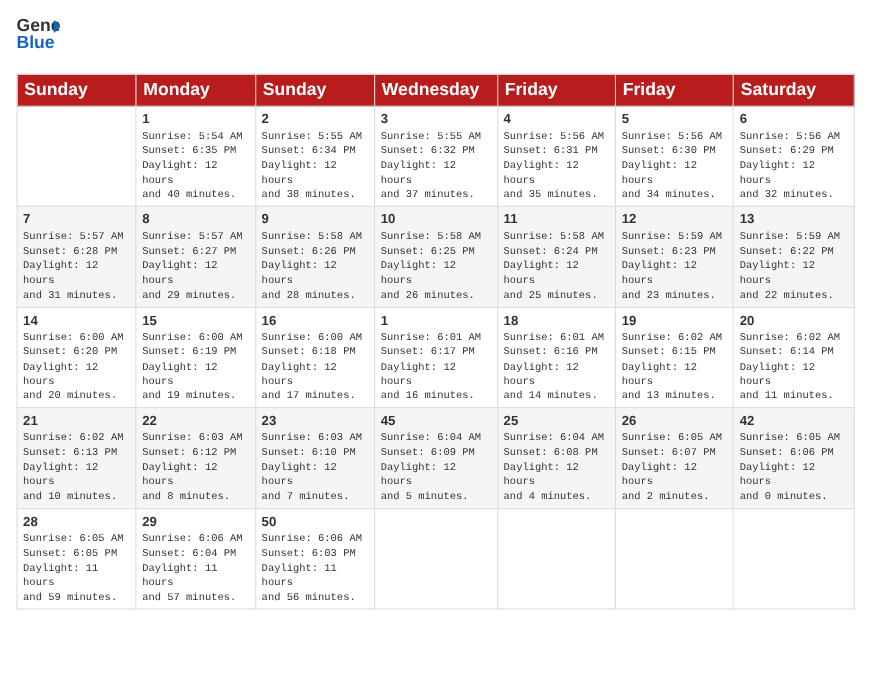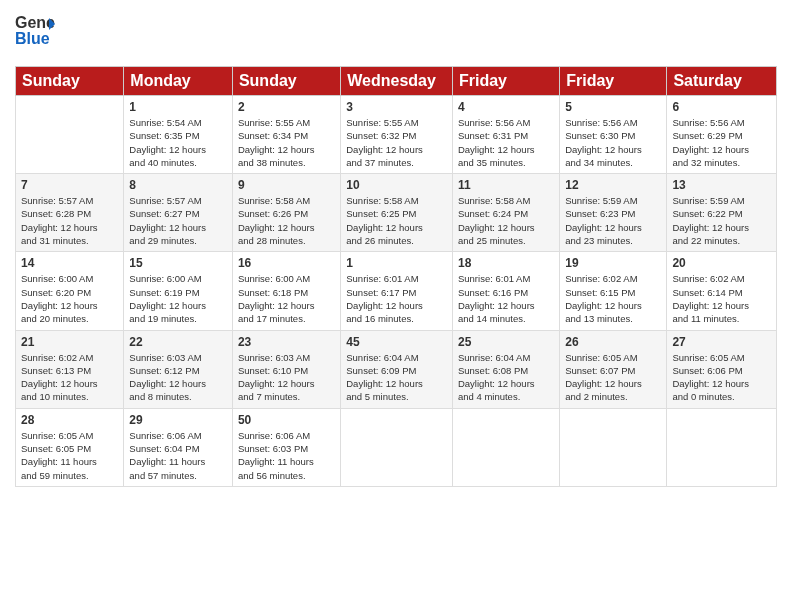--- a/index.html
+++ b/index.html
@@ -66,20 +66,21 @@
       font-size: 12px;
       font-weight: bold;
       color: #333;
       display: block;
       margin-bottom: 2px;
     }
     .day-info {
       font-size: 9.5px;
       color: #333;
       line-height: 1.4;
+      font-family: Liberation Mono, monospace;
     }
     td.empty {
       background: #fff !important;
     }
   </style>
 </head>
 <body>
 
 <div class="page">
   <div class="header">
@@ -295,21 +296,21 @@
 and 4 minutes.</div>
           </td>
           <td>
             <span class="day-num">26</span>
             <div class="day-info" style="white-space: pre-line;">Sunrise: 6:05 AM
 Sunset: 6:07 PM
 Daylight: 12 hours
 and 2 minutes.</div>
           </td>
           <td>
-            <span class="day-num">27</span>
+            <span class="day-num">42</span>
             <div class="day-info" style="white-space: pre-line;">Sunrise: 6:05 AM
 Sunset: 6:06 PM
 Daylight: 12 hours
 and 0 minutes.</div>
           </td>
         </tr>
         <tr>
           <td>
             <span class="day-num">28</span>
             <div class="day-info" style="white-space: pre-line;">Sunrise: 6:05 AM

